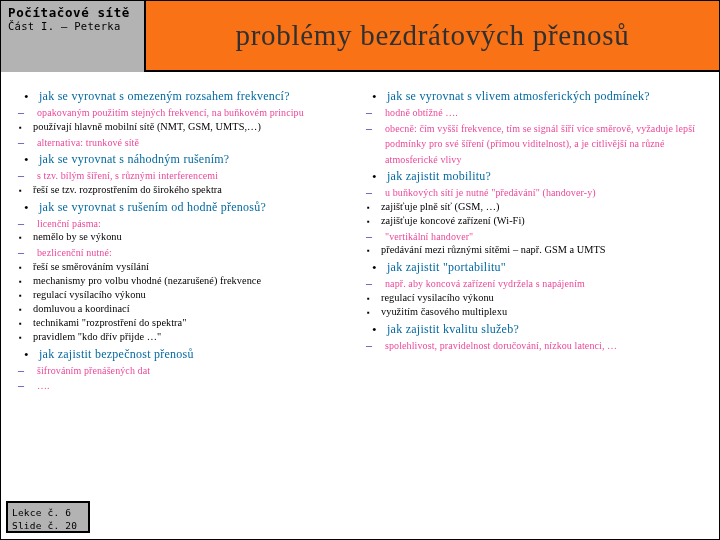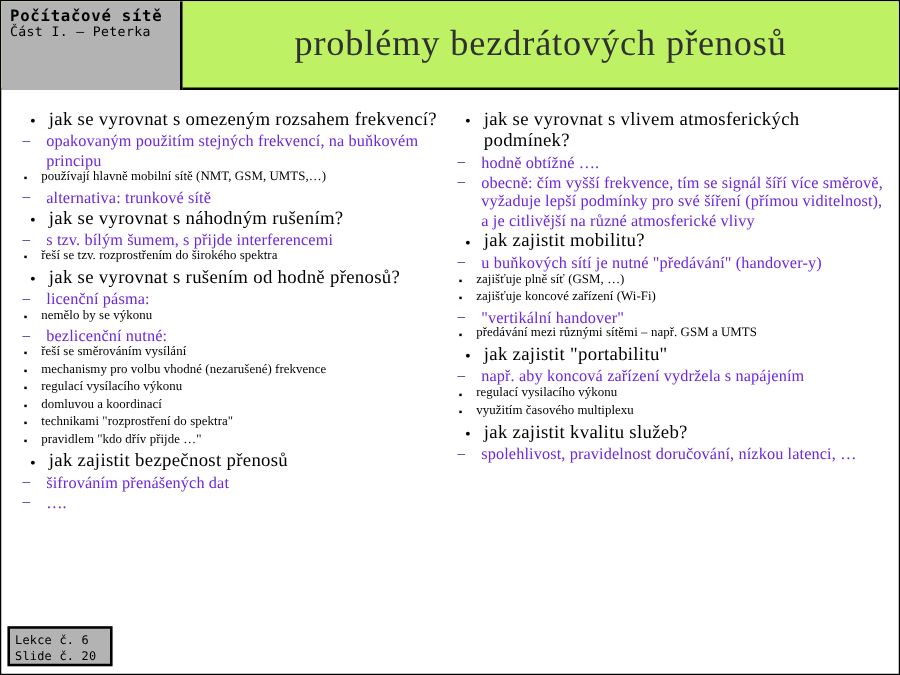--- a/index.html
+++ b/index.html
@@ -23,21 +23,21 @@
     overflow: hidden;
   }
 
   
   .header {
     position: absolute;
     left: 0;
     top: 0;
     width: 718px;
     height: 71px;
-    background: #bef264;
+    background: #f97316;
     border-bottom: 2px solid #000000;
     box-sizing: border-box;
   }
   .header-id {
     position: absolute;
     left: 0;
     top: 0;
     width: 145px;
     height: 71px;
     background: #b3b3b3;
@@ -120,42 +120,42 @@
   
   .l1 > li.item { margin-bottom: 1px; }
   .l1 > li.item > .row > .bullet {
     width: 24px;
     font-size: 13px;
     line-height: 17px;
     padding-left: 9px;
     box-sizing: border-box;
   }
   .l1 > li.item > .row > .txt {
-    font-size: 15px;
+    font-size: 12px;
     line-height: 17px;
-    color: #000000;
+    color: #0369a1;
     letter-spacing: 0.25px;
   }
 
   
   .l2 {
     margin-left: 25px;
   }
   .l2 > li.item > .row > .bullet {
     width: 22px;
     font-size: 12px;
     line-height: 15.5px;
     color: #2222a0;
     padding-left: 3px;
     box-sizing: border-box;
   }
   .l2 > li.item > .row > .txt {
-    font-size: 13px;
+    font-size: 10px;
     line-height: 15.5px;
-    color: #6d28d9;
+    color: #ec4899;
     letter-spacing: 0.1px;
   }
 
   
   .l3 {
     margin-left: 23px;
   }
   .l3 > li.item > .row > .bullet {
     width: 18px;
     font-size: 8px;
@@ -240,21 +240,21 @@
           </li>
           <li class="item">
             <div class="row">
               <span class="bullet">•</span>
               <span class="txt">jak se vyrovnat s náhodným rušením?</span>
             </div>
             <ul class="lvl l2">
               <li class="item">
                 <div class="row">
                   <span class="bullet">–</span>
-                  <span class="txt">s tzv. bílým šumem, s přijde interferencemi</span>
+                  <span class="txt">s tzv. bílým šíření, s různými interferencemi</span>
                 </div>
                 <ul class="lvl l3">
                   <li class="item">
                     <div class="row">
                       <span class="bullet">▪</span>
                       <span class="txt">řeší se tzv. rozprostřením do širokého spektra</span>
                     </div>
                   </li>
                 </ul>
               </li>

